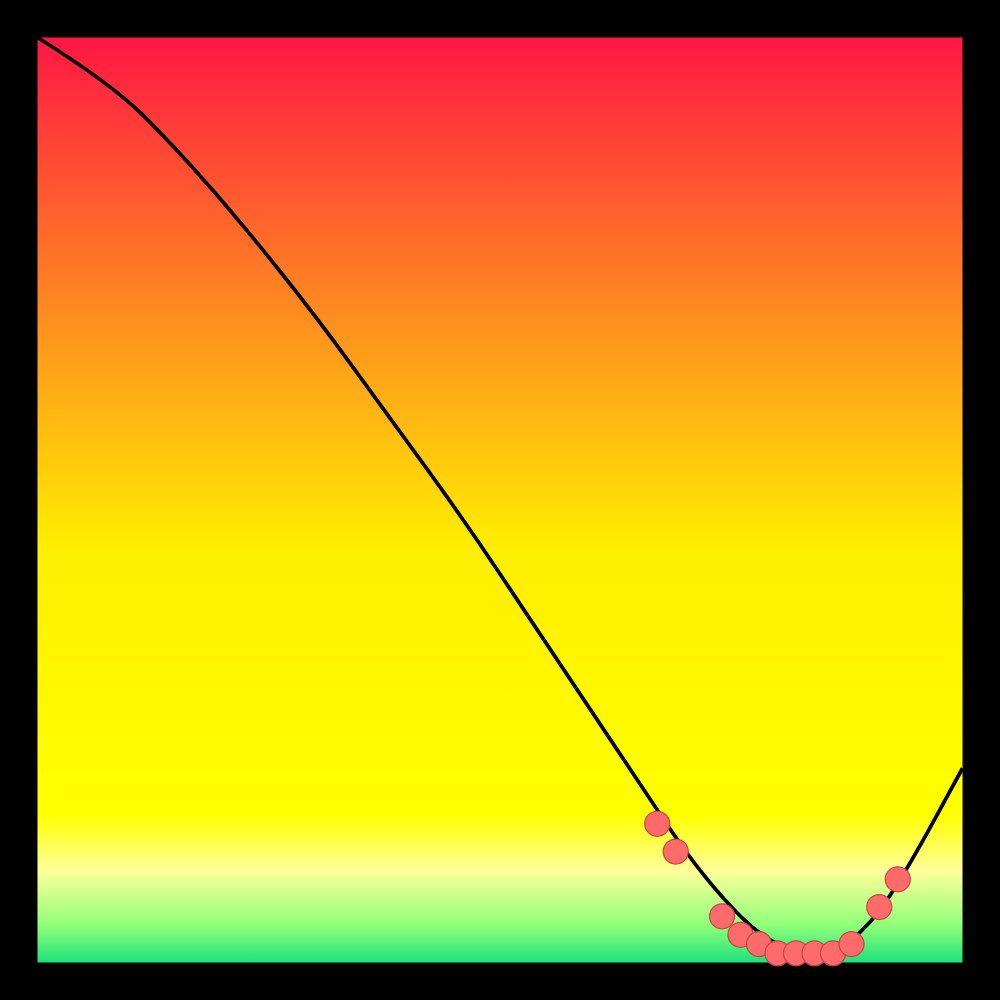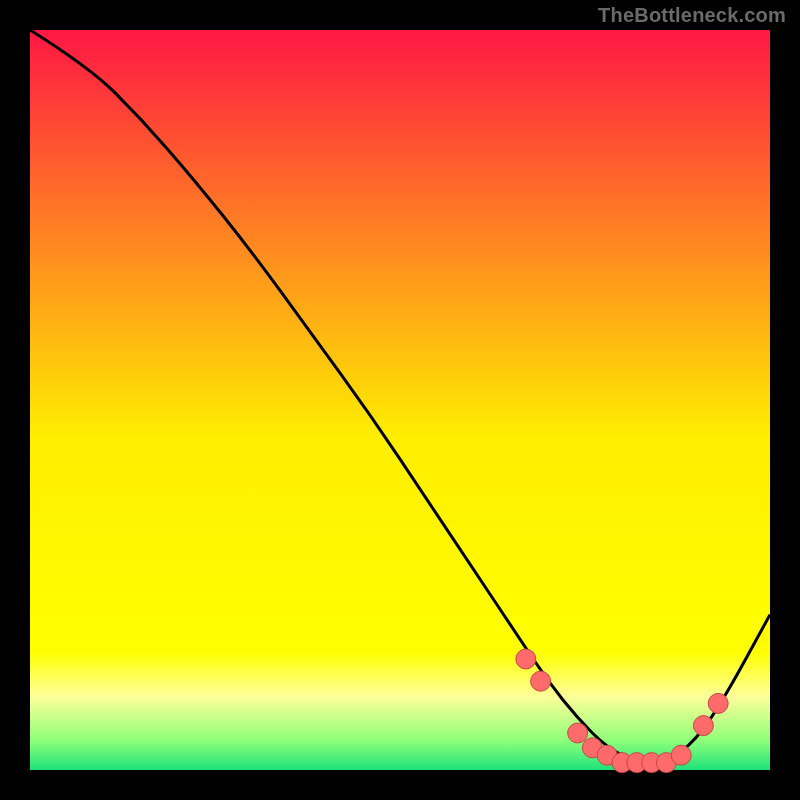--- a/index.html
+++ b/index.html
@@ -61,14 +61,13 @@
         <circle cx="651.6" cy="762.6" r="10" fill="#ff6b6b" stroke="#c44545" stroke-width="1"></circle>
         <circle cx="666.4" cy="762.6" r="10" fill="#ff6b6b" stroke="#c44545" stroke-width="1"></circle>
         <circle cx="681.2" cy="755.1999999999999" r="10" fill="#ff6b6b" stroke="#c44545" stroke-width="1"></circle>
         <circle cx="703.4" cy="725.5999999999999" r="10" fill="#ff6b6b" stroke="#c44545" stroke-width="1"></circle>
         <circle cx="718.2" cy="703.4" r="10" fill="#ff6b6b" stroke="#c44545" stroke-width="1"></circle>
       </g>
 
     <rect id="frame-rect" fill="none" stroke-width="0" x="30" y="30" width="740" height="740" stroke="#000000"></rect>
   </svg>
 
-  <div class="watermark">TheBottleneck.com</div>
 </div>
 
 </body></html>

